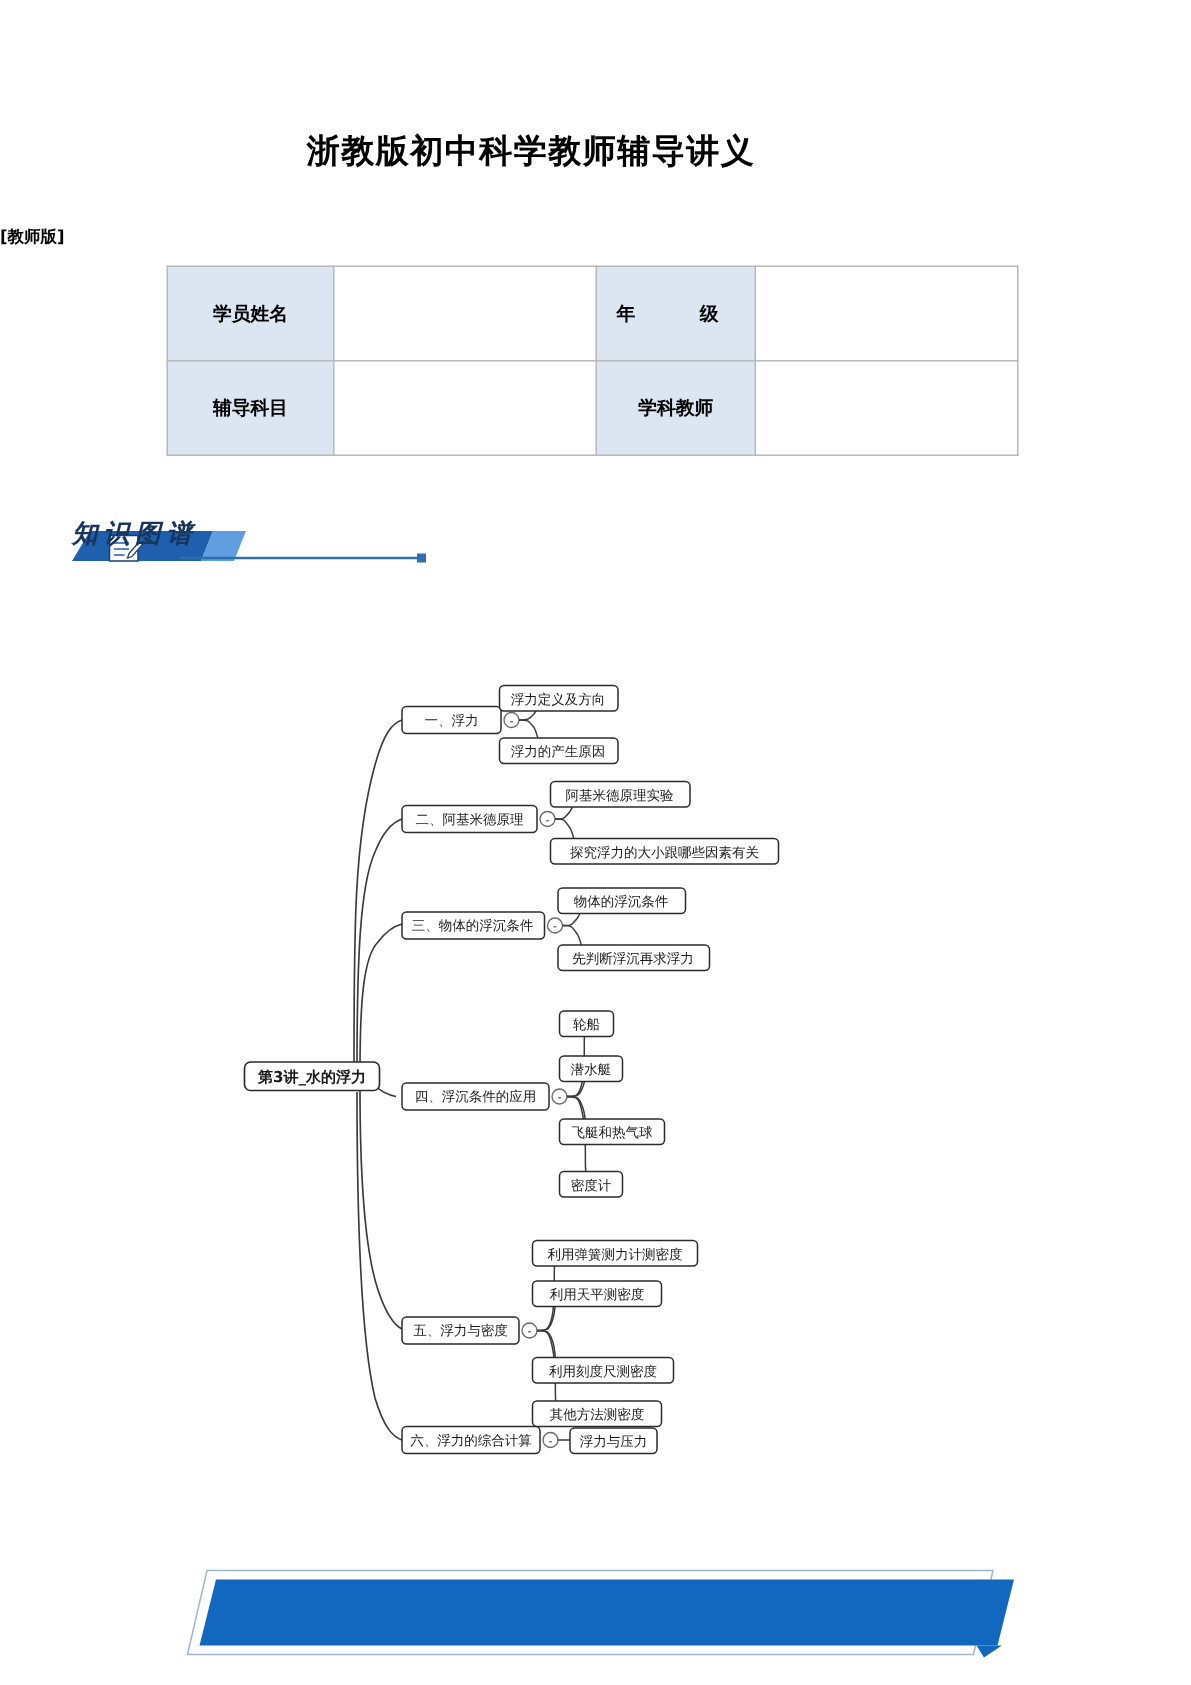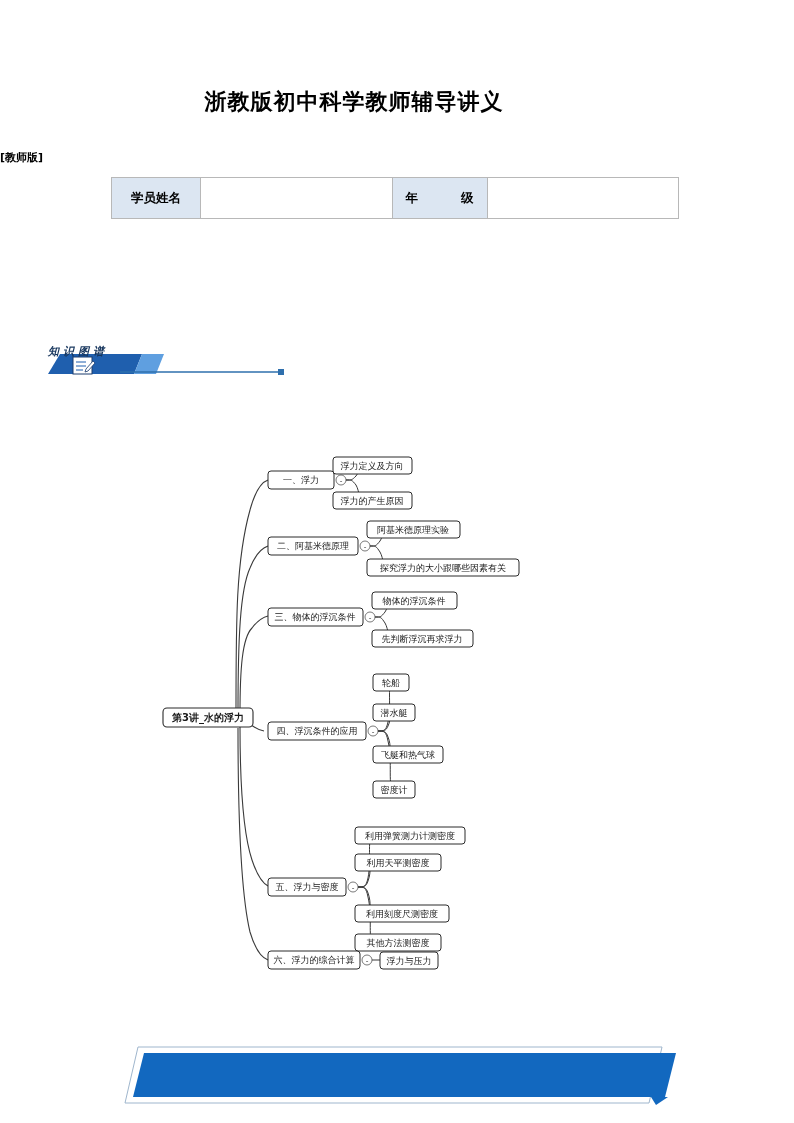--- a/index.html
+++ b/index.html
@@ -47,21 +47,21 @@
     top: 177px;
     width: 568px;
     border-collapse: collapse;
     table-layout: fixed;
   }
   .info-table td {
     border: 1px solid #b8b8b8;
     font-family: "DejaVu Sans", "Liberation Sans", sans-serif;
     font-size: 12.5px;
     font-weight: bold;
-    padding: 0;
+    padding: 11px;
     height: 40px;
     vertical-align: middle;
   }
   .info-table td.lbl {
     background: #dce6f2;
     text-align: center;
     width: 88px;
   }
   .info-table td.val {
     background: #ffffff;
@@ -75,21 +75,21 @@
     top: 344px;
     width: 260px;
     height: 42px;
   }
   .section-banner .banner-text {
     position: absolute;
     left: 6px;
     top: 0px;
     font-family: "DejaVu Serif", "Liberation Serif", serif;
     font-weight: bold;
-    font-size: 11px;
+    font-size: 17px;
     color: #17365d;
     letter-spacing: 4px;
     z-index: 4;
     font-style: italic;
     white-space: nowrap;
   }
   .section-banner svg { position: absolute; left: 0; top: 0; }
 
   
   .mindmap {
@@ -123,20 +123,26 @@
 <div class="doc-title">浙教版初中科学教师辅导讲义</div>
 
 <div class="doc-subtitle">[教师版]</div>
 
 <table class="info-table">
   <tbody>
     <tr>
       <td class="lbl">学员姓名</td>
       <td class="val"></td>
       <td class="lbl cell-yearlbl">年　　级</td>
+      <td class="val"></td>
+    </tr>
+    <tr>
+      <td class="lbl">辅导科目</td>
+      <td class="val"></td>
+      <td class="lbl">学科教师</td>
       <td class="val"></td>
     </tr>
   </tbody>
 </table>
 
 <div class="section-banner">
   <svg width="260" height="42" viewBox="0 0 260 42">
     <defs>
       <linearGradient id="bannerGrad" x1="0" y1="0" x2="1" y2="0">
         <stop offset="0%" stop-color="#1a5ba8"></stop>

